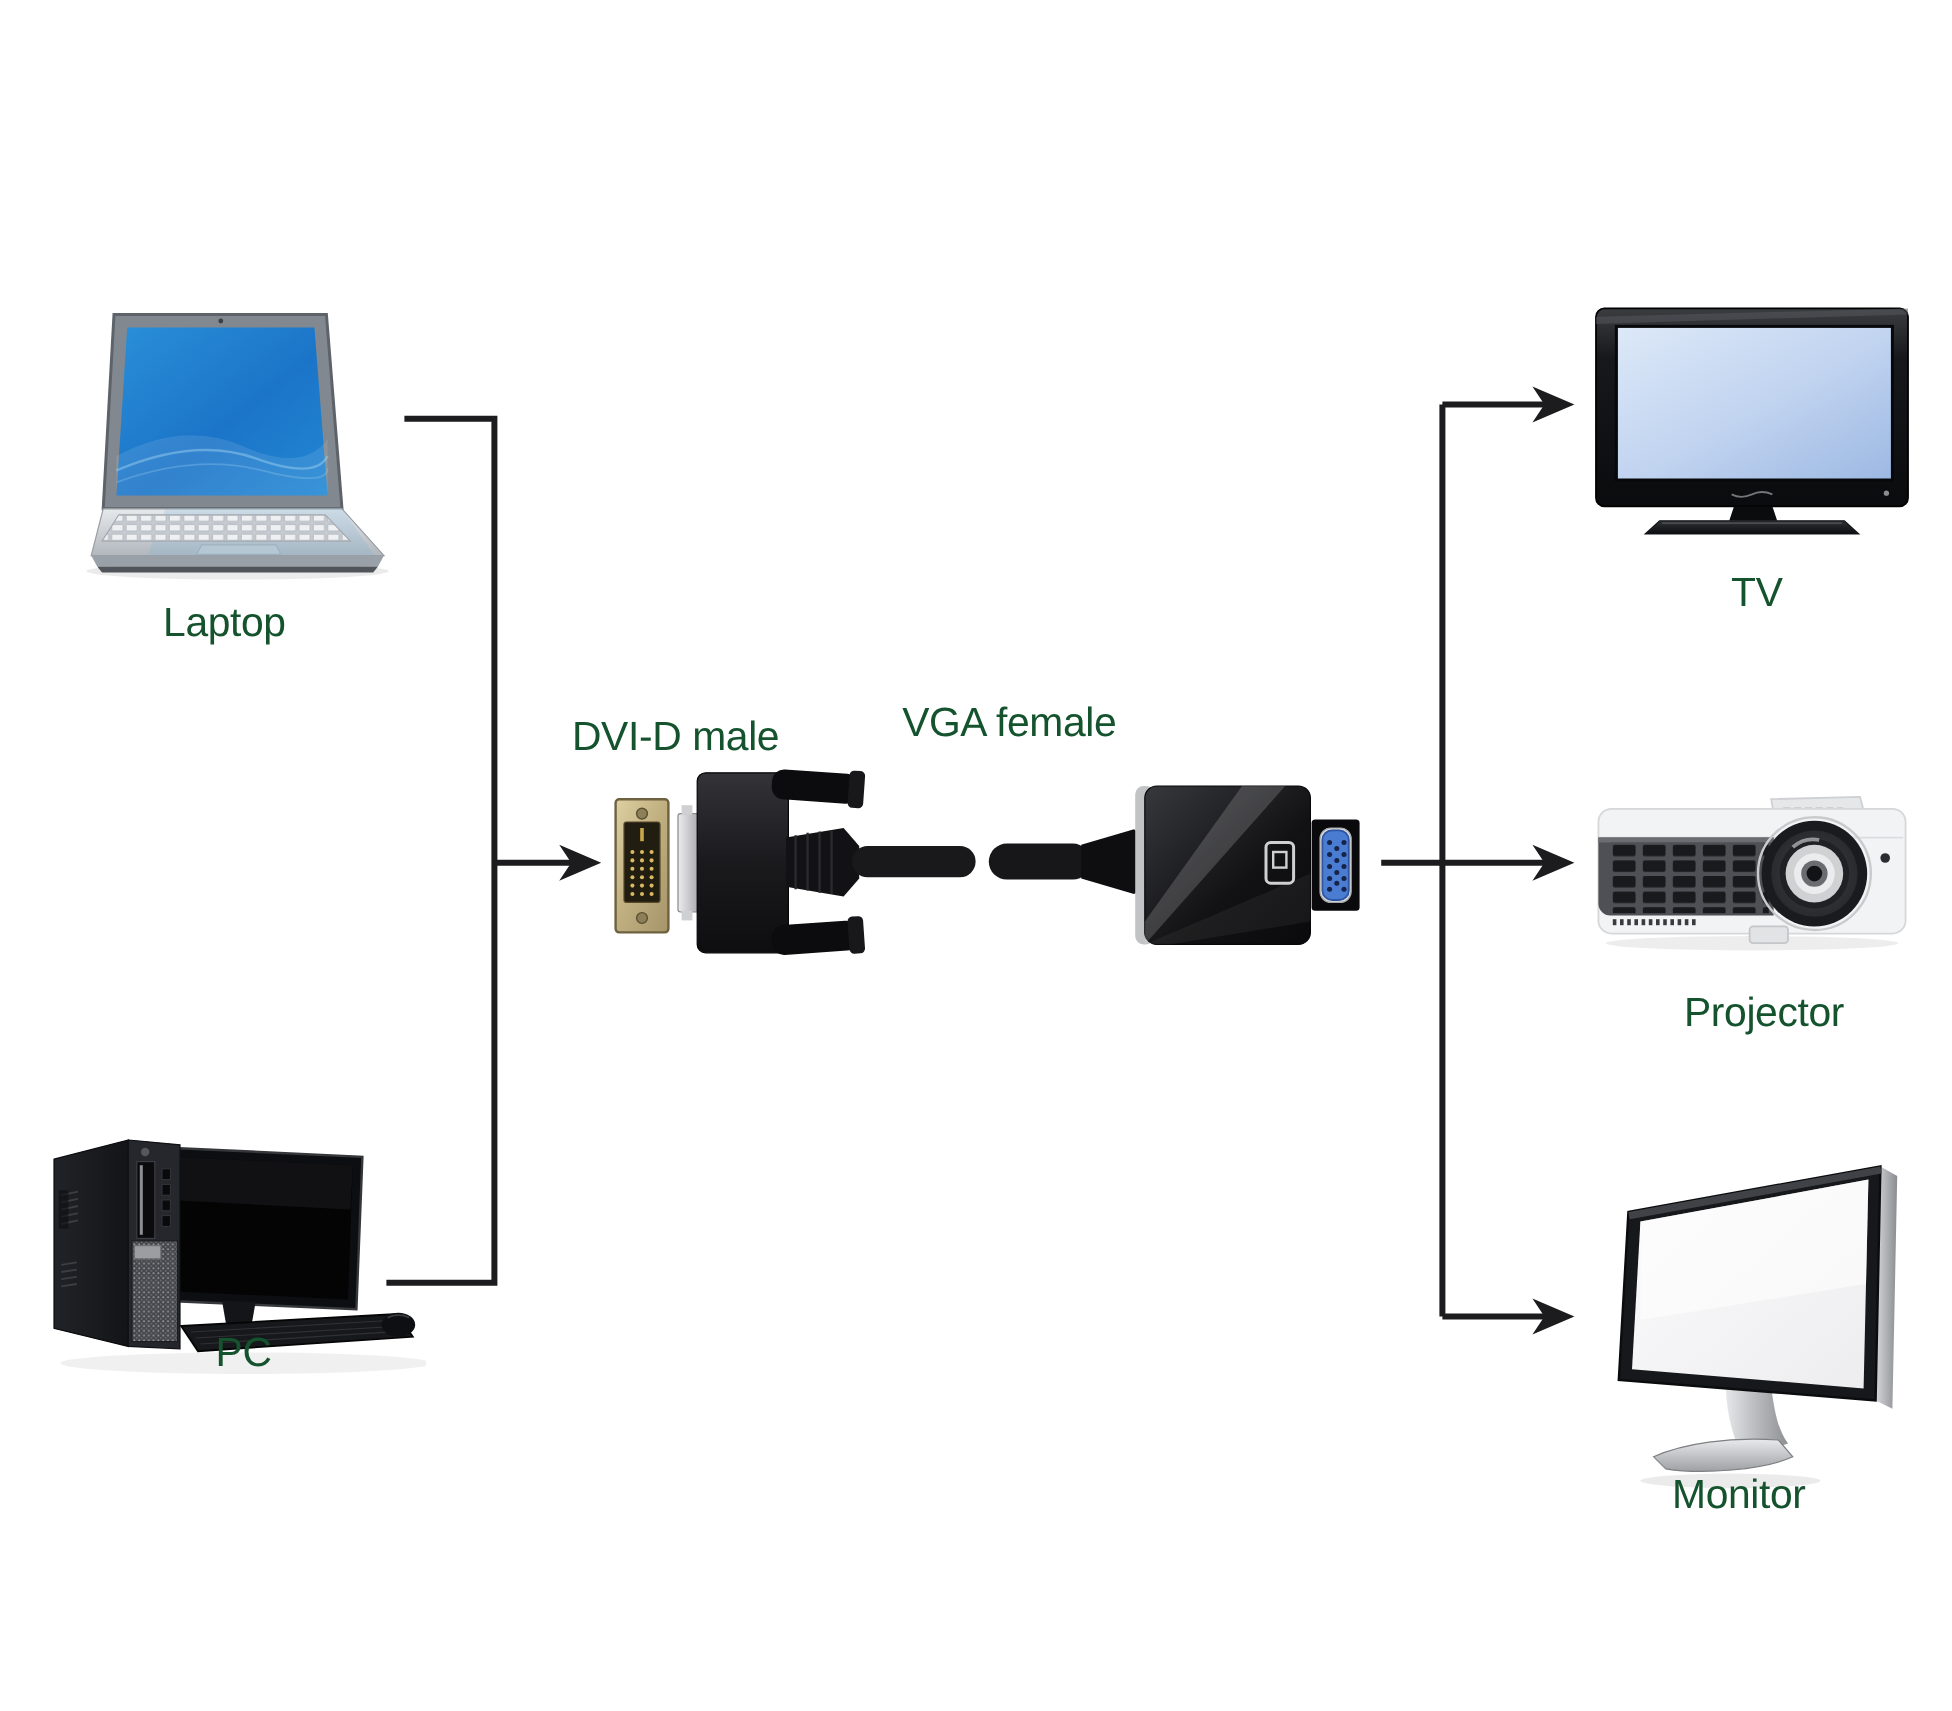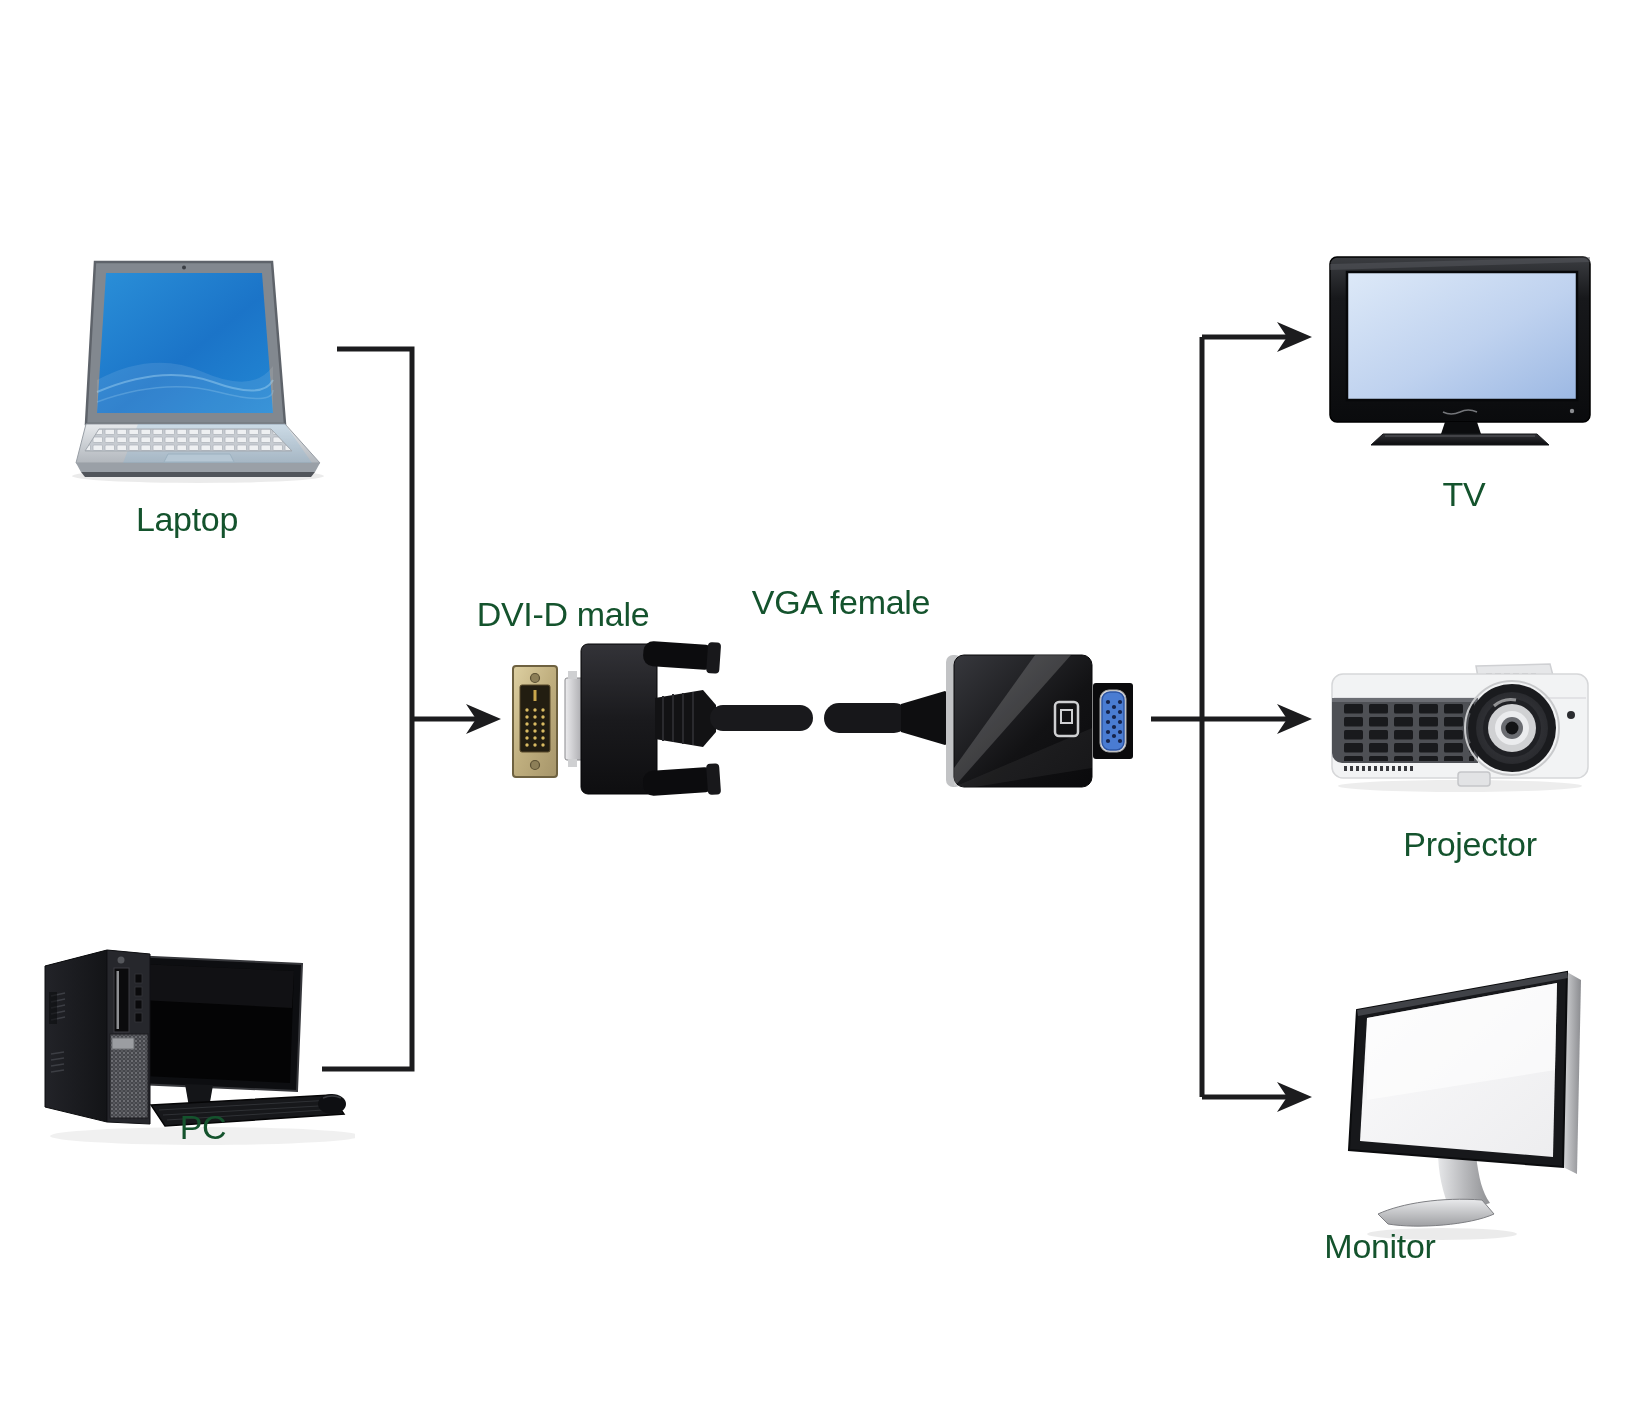--- a/index.html
+++ b/index.html
@@ -336,15 +336,15 @@
     </defs>
     <ellipse cx="112" cy="282" rx="75" ry="6" fill="rgba(0,0,0,0.08)"></ellipse>
     <path d="M108,198 L146,204 C149,226 152,240 160,251 L122,263 C112,240 108,220 108,198 Z" fill="url(#monNeck)"></path>
     <path d="M48,262 C72,251 112,245 152,248 L164,262 C140,273 88,277 58,272 Z" fill="url(#monBase)" stroke="#7e7f83" stroke-width="1"></path>
     <polygon points="237,20 251,28 247,222 233,215" fill="url(#monSide)"></polygon>
     <polygon points="27,58 237,20 233,215 19,198" fill="#17181b" stroke="#0b0c0e" stroke-width="2"></polygon>
     <polygon points="27,58 237,20 238,26 28,64" fill="#404247"></polygon>
     <polygon points="37,66 227,31 223,205 30,189" fill="url(#monScr)"></polygon>
     <polygon points="37,66 227,31 225,118 37,148" fill="#ffffff" opacity="0.55"></polygon>
   </svg>
-  <div class="lbl" style="left:1260px;top:1229px;width:240px;">Monitor</div>
+  <div class="lbl" style="left:1329px;top:1229px;width:240px;">Monitor</div>
 
 </div>
 
 </body></html>

